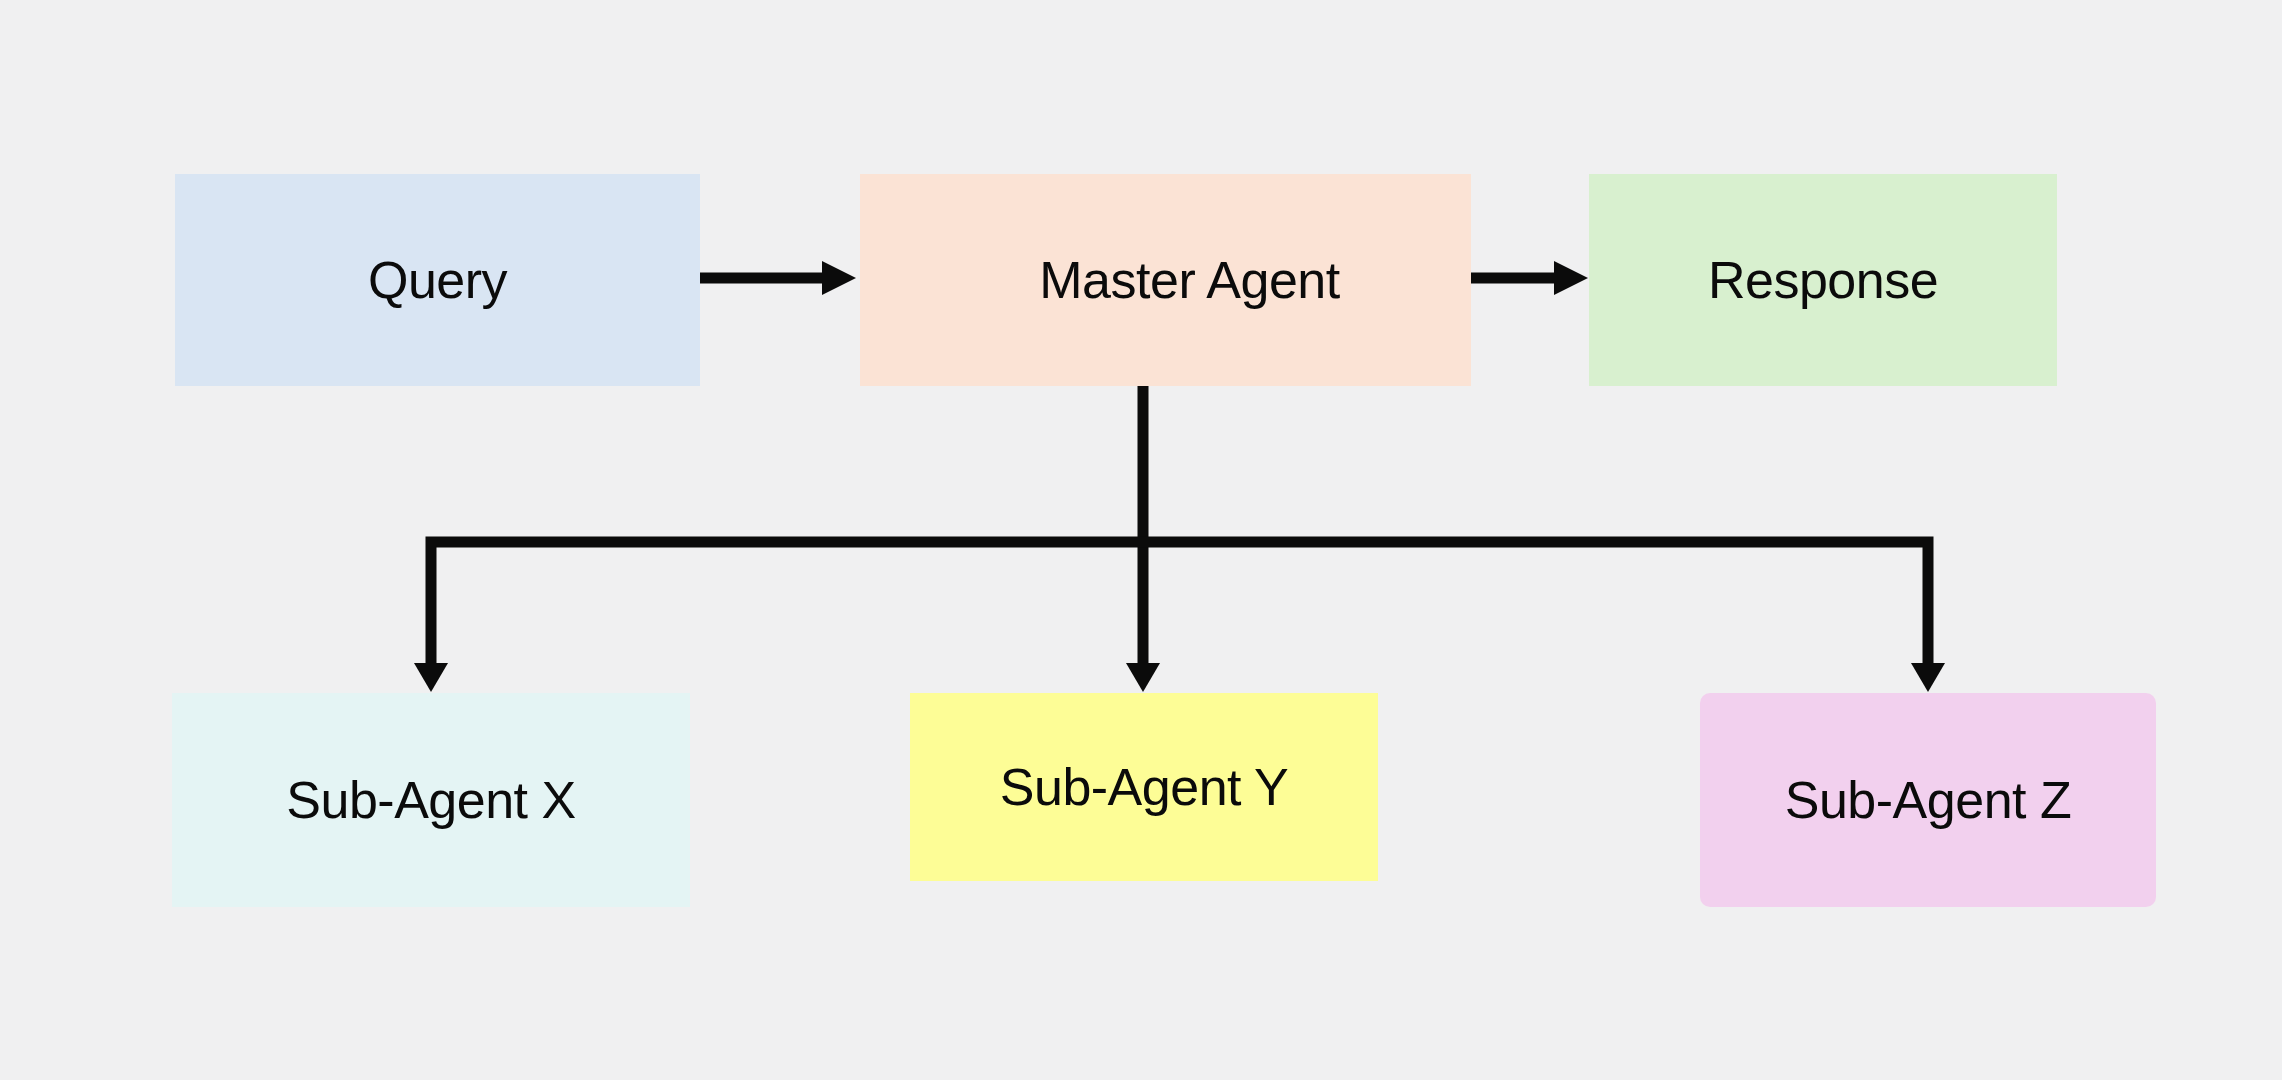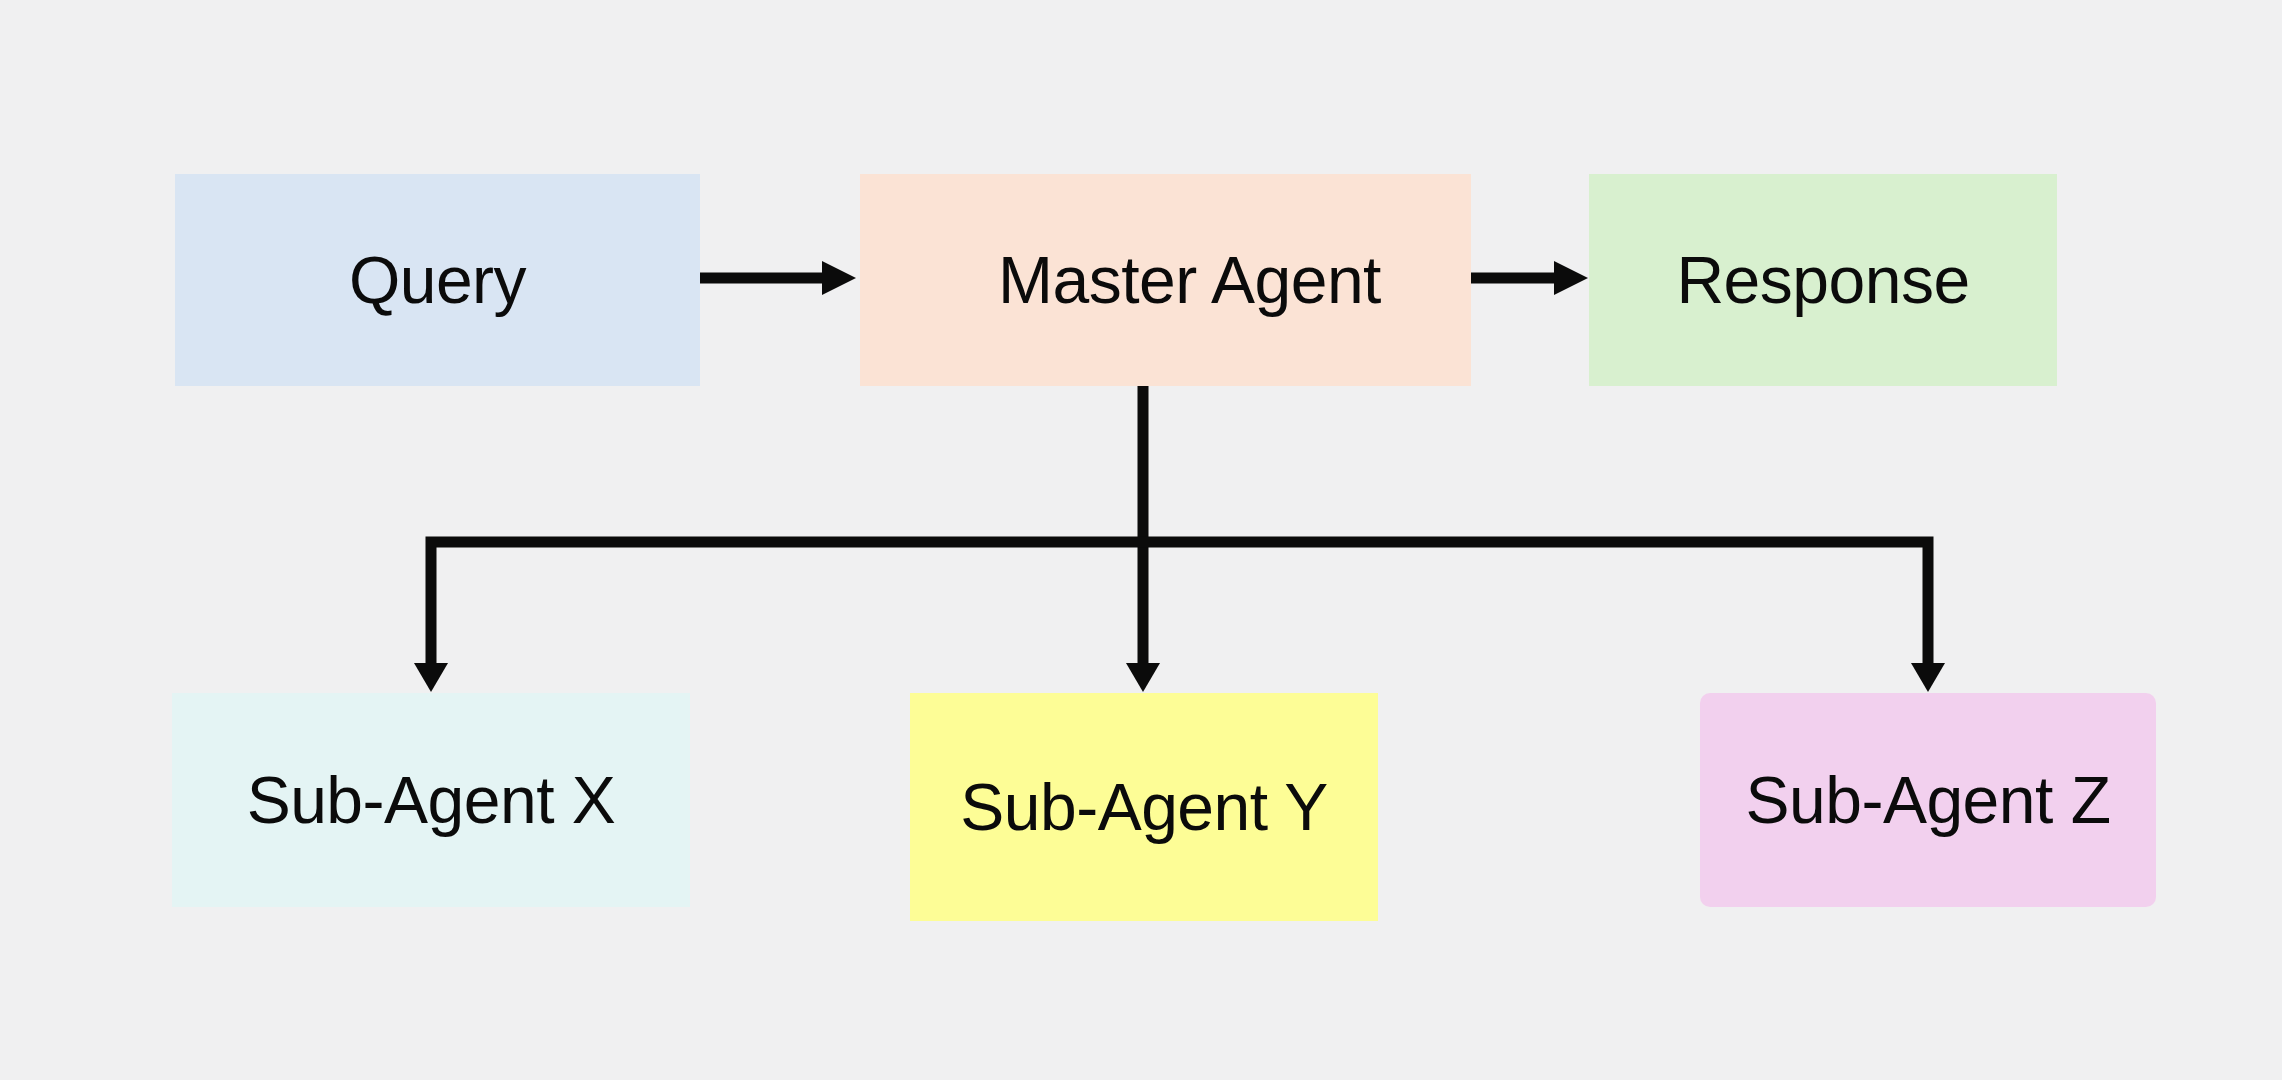--- a/index.html
+++ b/index.html
@@ -32,31 +32,31 @@
   .arrows polygon{
     fill:var(--ink);
     stroke:none;
   }
   .node{
     position:absolute;
     display:flex;
     align-items:center;
     justify-content:center;
     color:var(--ink);
-    font-size:66px;
+    font-size:52px;
     letter-spacing:-0.5px;
     white-space:nowrap;
     line-height:1;
   }
   
   .n-query   {left:175px;  top:174px; width:525px; height:212px;}
   .n-master  {left:860px;  top:174px; width:563px; height:212px;}
   .n-response{left:1589px; top:174px; width:468px; height:212px;}
   .n-subx    {left:172px;  top:693px; width:518px; height:214px;}
-  .n-suby    {left:910px;  top:693px; width:468px; height:228px;}
+  .n-suby    {left:910px;  top:693px; width:468px; height:188px;}
   .n-subz    {left:1700px; top:693px; width:456px; height:214px;border-radius:10px;}
 </style>
 </head>
 <body>
 
 <div class="canvas">
 
   <svg class="arrows" viewBox="0 0 2282 1080" aria-hidden="true">
 
     <path d="M700 278 H822"></path>

